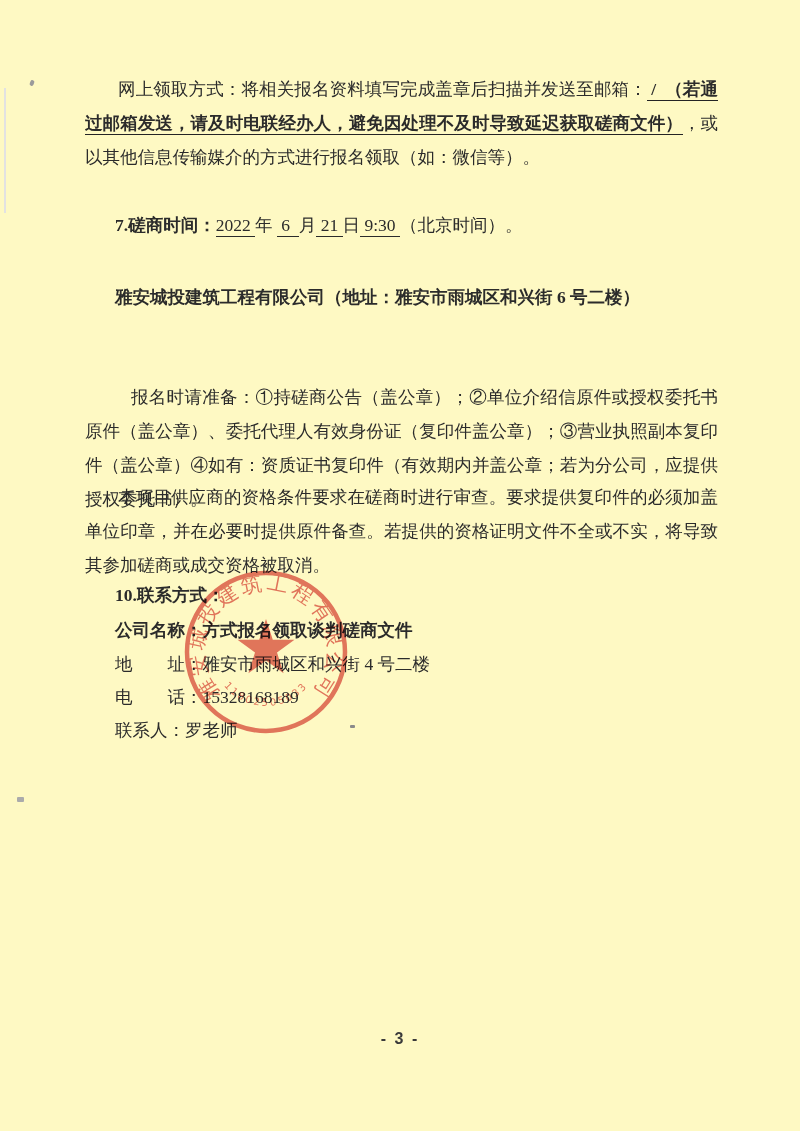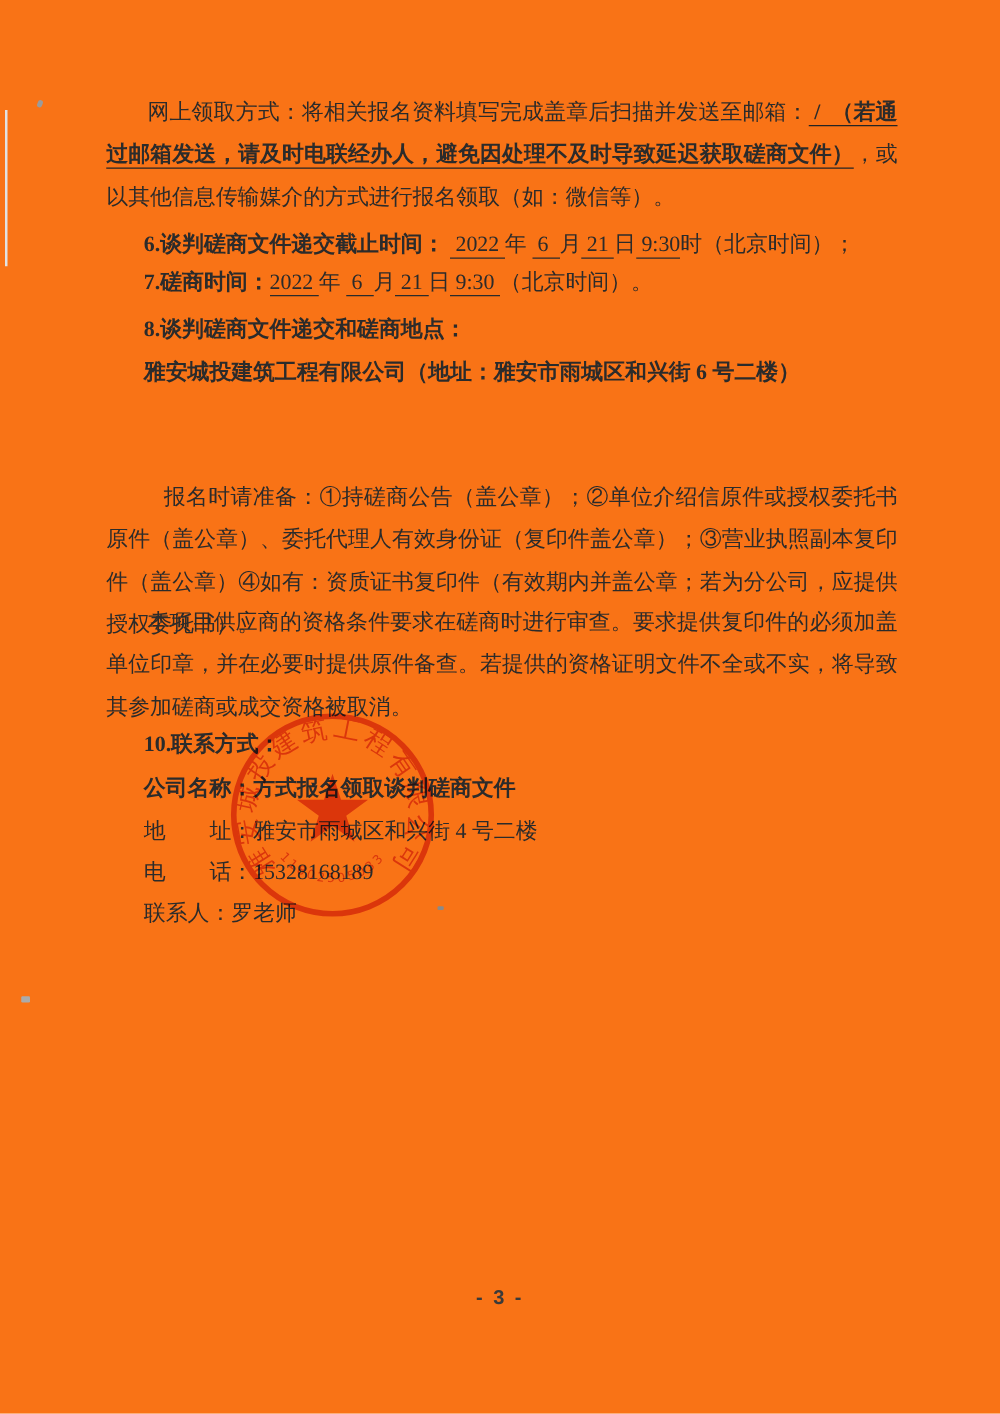--- a/index.html
+++ b/index.html
@@ -1,17 +1,17 @@
 <!DOCTYPE html>
 <html><head>
 <meta charset="utf-8">
 <style>
   html,body{margin:0;padding:0;background:#ffffff;}
   .page{
-    position:relative;width:800px;height:1131px;background:#f97316;overflow:hidden;
+    position:relative;width:800px;height:1131px;background:#fef9c3;overflow:hidden;
     font-family:"Liberation Serif","DejaVu Serif",serif;
   }
   .blk{
     position:absolute;left:85px;width:633px;
     font-size:17.5px;line-height:34px;color:#2b2b2b;
     text-align:justify;
   }
   .ind2{text-indent:33px;}
   .ind17{text-indent:30px;}
   .ind26{text-indent:46px;}
@@ -42,31 +42,25 @@
 
   <div class="artifact edge-line"></div>
   <div class="artifact speck1"></div>
   <div class="artifact speck2"></div>
   <div class="artifact speck3"></div>
 
   <div class="blk ind2" style="top:72px">
     <span>网上领取方式：将相关报名资料填写完成盖章后扫描并发送至邮箱：</span><span class="bu">&nbsp;/&nbsp;&nbsp;（若通过邮箱发送，请及时电联经办人，避免因处理不及时导致延迟获取磋商文件）</span><span>，或以其他信息传输媒介的方式进行报名领取（如：微信等）。</span>
   </div>
 
-  <div class="blk ind17" style="top:178px">
-    <span class="b">6.谈判磋商文件递交截止时间：&nbsp;</span><span class="u">&nbsp;2022&nbsp;</span><span>年&nbsp;</span><span class="u">&nbsp;6&nbsp;&nbsp;</span><span>月</span><span class="u">&nbsp;21&nbsp;</span><span>日</span><span class="u">&nbsp;9:30</span><span>时（北京时间）；</span>
-  </div>
 
   <div class="blk ind17" style="top:208px">
     <span class="b">7.磋商时间：</span><span class="u">2022&nbsp;</span><span>年&nbsp;</span><span class="u">&nbsp;6&nbsp;&nbsp;</span><span>月</span><span class="u">&nbsp;21&nbsp;</span><span>日</span><span class="u">&nbsp;9:30&nbsp;</span><span>（北京时间）。</span>
   </div>
 
-  <div class="blk ind17" style="top:246px">
-    <span class="b">8.谈判磋商文件递交和磋商地点：</span>
-  </div>
   <div class="blk ind17" style="top:280px">
     <span class="b">雅安城投建筑工程有限公司（地址：雅安市雨城区和兴街 6 号二楼）</span>
   </div>
 
 
   <div class="blk ind2" style="top:480px">
     <span>本项目供应商的资格条件要求在磋商时进行审查。要求提供复印件的必须加盖单位印章，并在必要时提供原件备查。若提供的资格证明文件不全或不实，将导致其参加磋商或成交资格被取消。</span>
   </div>
 
   <div class="blk ind26" style="top:380px">

